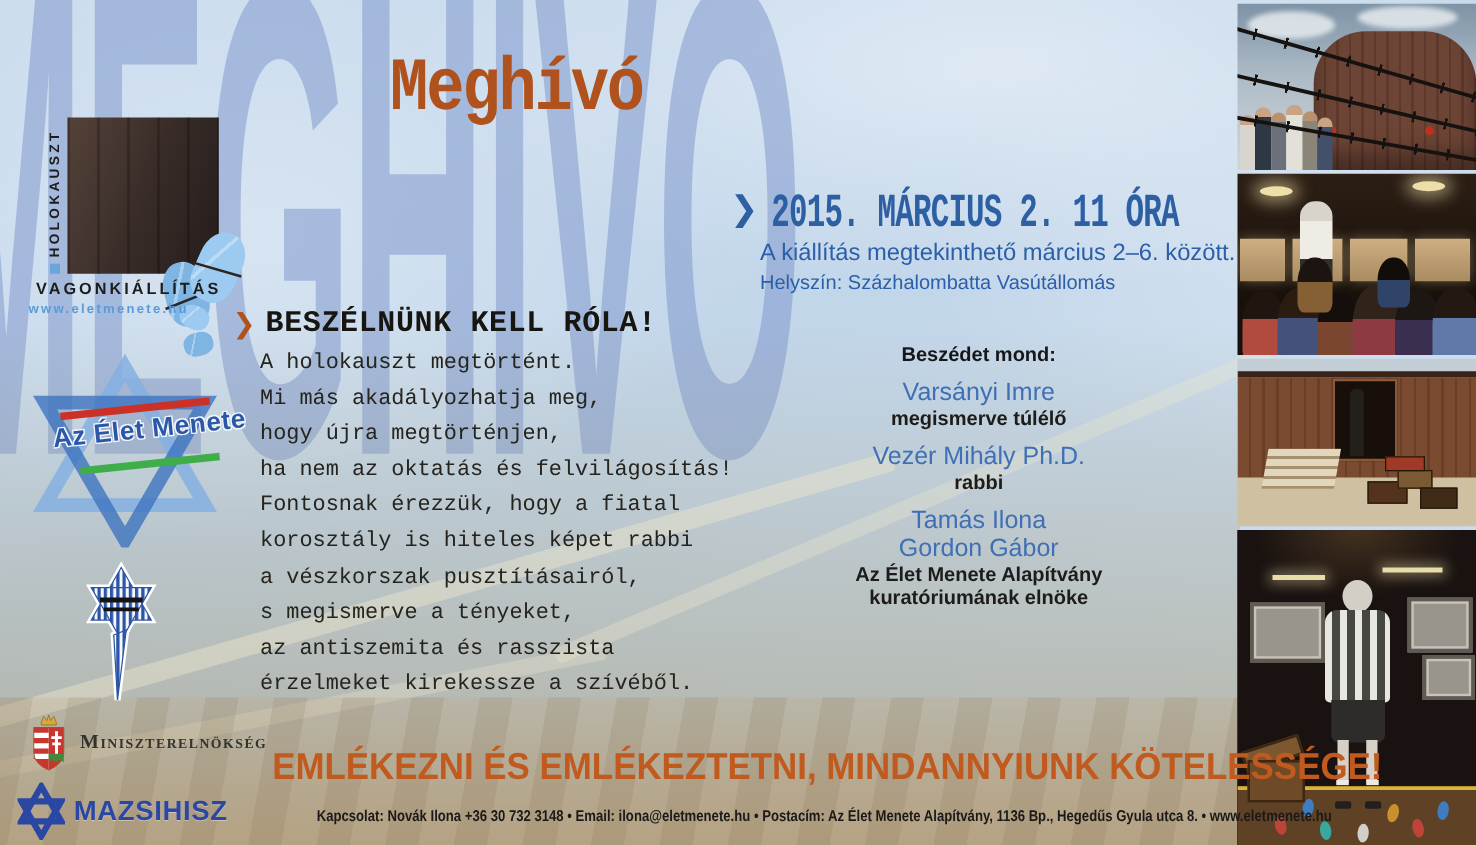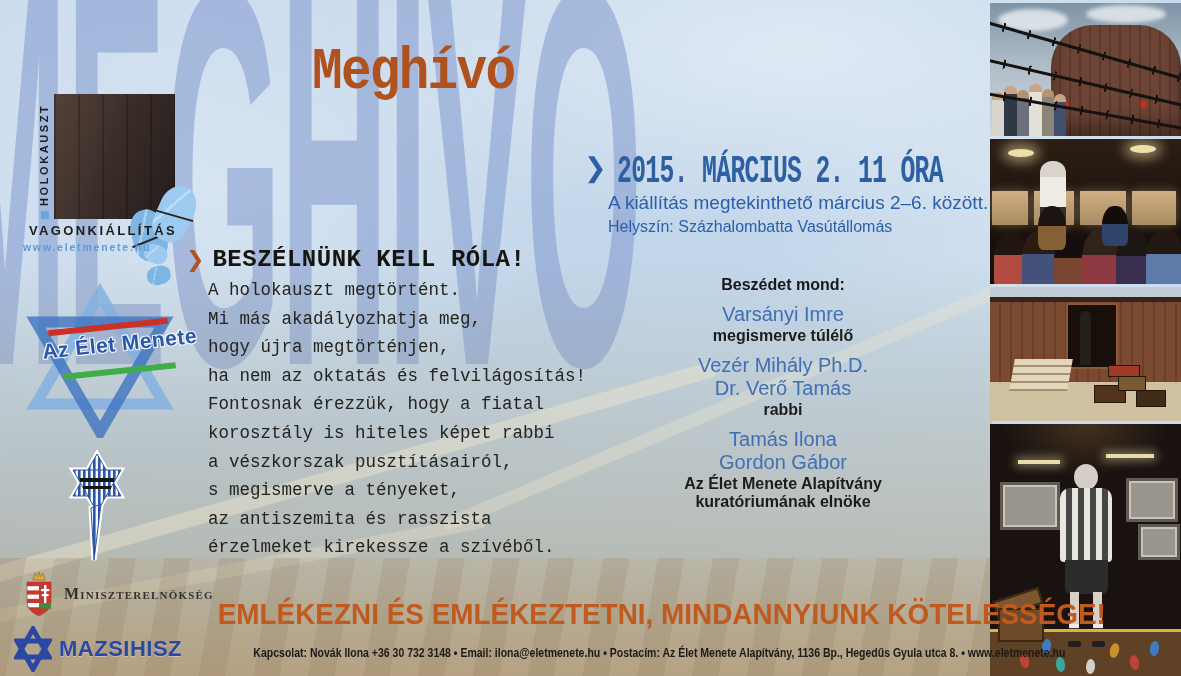--- a/index.html
+++ b/index.html
@@ -281,21 +281,20 @@
   <div class="speakers">
     <div class="sp-heading">Beszédet mond:</div>
     <div>
       <div class="sp-name">Varsányi Imre</div>
       <div class="sp-role">megismerve túlélő</div>
     </div>
     <div>
       <div class="sp-name">Vezér Mihály Ph.D.</div>
     </div>
     <div>
-      <div class="sp-name">Dr. Verő Tamás</div>
       <div class="sp-role">rabbi</div>
     </div>
     <div>
       <div class="sp-name">Tamás Ilona</div>
     </div>
     <div>
       <div class="sp-name">Gordon Gábor</div>
       <div class="sp-role">Az Élet Menete Alapítvány kuratóriumának elnöke</div>
     </div>
   </div>

